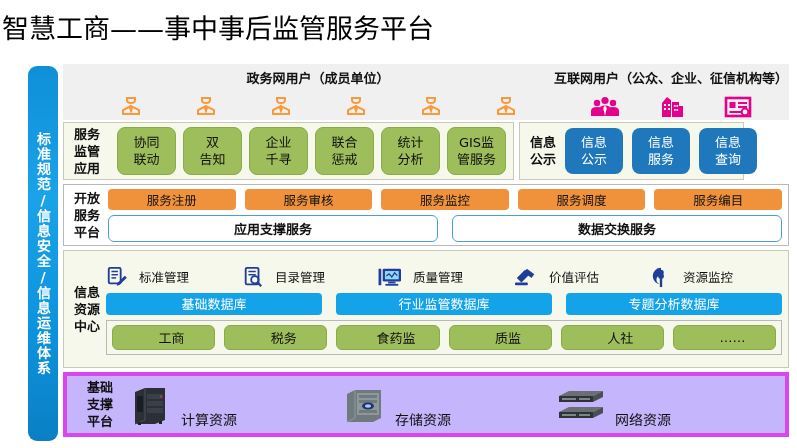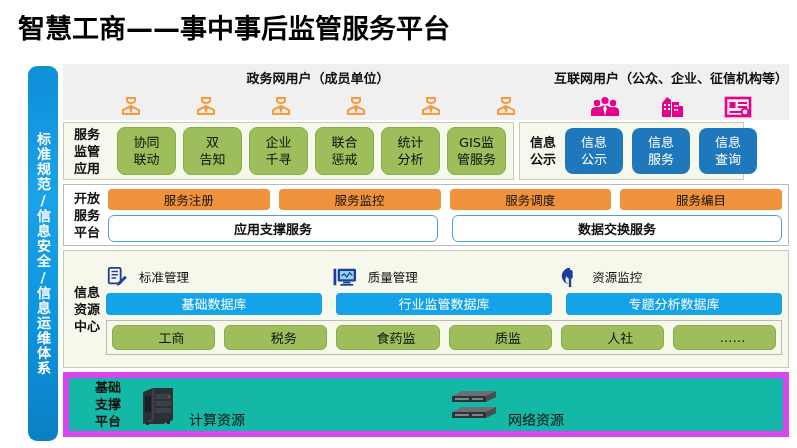--- a/index.html
+++ b/index.html
@@ -8,22 +8,22 @@
     width:797px;height:448px;
     background:#ffffff;
     font-family:"DejaVu Sans","Liberation Sans",sans-serif;
     overflow:hidden;
     position:relative;
   }
   .page{position:relative;width:797px;height:448px;}
 
   
   .title{
-    position:absolute;left:18px;top:12px;
-    font-size:27px;font-weight:bold;color:#000;
+    position:absolute;left:2px;top:12px;
+    font-size:27px;font-weight:normal;color:#000;
     letter-spacing:0px;white-space:nowrap;
     line-height:34px;
   }
 
   
   .sidebar{
     position:absolute;left:28px;top:66px;width:30px;height:375px;
     border-radius:9px;
     background:linear-gradient(180deg,#0f8fd8 0%,#1aa3e8 35%,#0c93dd 70%,#0b7fc4 100%);
     color:#ffffff;
@@ -120,21 +120,21 @@
     padding:4px 5px;display:flex;gap:9px;
   }
   .dept-green{
     flex:1;height:23px;border-radius:6px;background:#9dbe5a;border:1px solid #8aab47;
     color:#111;font-size:13px;
     display:flex;align-items:center;justify-content:center;white-space:nowrap;padding-left:16px;
   }
 
   
   .row-infra{left:0;top:308px;width:726px;height:65px;
-    background:#14b8a6;border:6px solid #d946ef;display:flex;align-items:center;padding:3px 22px;}
+    background:#c4b5fd;border:4px solid #d946ef;display:flex;align-items:center;padding:3px 16px;}
   .infra-body{flex:1;display:flex;align-items:center;gap:0px;margin-left:10px;}
   .infra-item{flex:1;display:flex;align-items:center;gap:8px;}
   .infra-item .lbl{font-size:14px;color:#111;white-space:nowrap;margin-top:28px;}
 
   svg{display:block;}
 </style>
 </head>
 <body>
 
 <div class="page">
@@ -286,20 +286,21 @@
           <span>查询</span>
         </div>
       </div>
     </div>
 
     <div class="layer row-open">
       <div class="layer-label">开放服务平台</div>
       <div class="open-body">
         <div class="open-top">
           <div class="btn-orange">服务注册</div>
+          <div class="btn-orange">服务审核</div>
           <div class="btn-orange">服务监控</div>
           <div class="btn-orange">服务调度</div>
           <div class="btn-orange">服务编目</div>
         </div>
         <div class="open-bottom">
           <div class="box-white">应用支撑服务</div>
           <div class="box-white">数据交换服务</div>
         </div>
       </div>
     </div>
@@ -313,36 +314,58 @@
             <span>
               <svg width="22" height="22" viewBox="0 0 24 24">
                   <rect x="3" y="2" width="13" height="17" rx="1.5" fill="none" stroke="#1F3D99" stroke-width="2"></rect>
                   <line x1="6" y1="6" x2="13" y2="6" stroke="#1F3D99" stroke-width="1.6"></line>
                   <line x1="6" y1="9.5" x2="13" y2="9.5" stroke="#1F3D99" stroke-width="1.6"></line>
                   <line x1="6" y1="13" x2="11" y2="13" stroke="#1F3D99" stroke-width="1.6"></line>
                   <path d="M20.5 10.5 l2.2 2.2 -8 8 -3 .8 .8-3z" fill="#1F3D99"></path>
                 </svg>
             </span>
             <span class="lbl">标准管理</span>
+          </div>
+          <div class="res-icon-item">
+            <span>
+              <svg width="22" height="22" viewBox="0 0 24 24">
+                  <rect x="4" y="2" width="14" height="18" rx="1.5" fill="none" stroke="#1F3D99" stroke-width="2"></rect>
+                  <line x1="7" y1="6" x2="15" y2="6" stroke="#1F3D99" stroke-width="1.6"></line>
+                  <line x1="7" y1="9.5" x2="15" y2="9.5" stroke="#1F3D99" stroke-width="1.6"></line>
+                  <circle cx="14" cy="15" r="4" fill="none" stroke="#1F3D99" stroke-width="2"></circle>
+                  <line x1="17" y1="18" x2="21" y2="22" stroke="#1F3D99" stroke-width="2.4"></line>
+                </svg>
+            </span>
+            <span class="lbl">目录管理</span>
           </div>
           <div class="res-icon-item">
             <span>
               <svg width="24" height="22" viewBox="0 0 26 24">
                   <rect x="5" y="3" width="20" height="14" rx="1.5" fill="#1F3D99"></rect>
                   <rect x="7.5" y="5.5" width="15" height="9" fill="#8ED8F8"></rect>
                   <polyline points="9,11 12,8.5 15,12 18,7.5 21,10.5" fill="none" stroke="#1F3D99" stroke-width="1.4"></polyline>
                   <rect x="11" y="17" width="8" height="2" fill="#1F3D99"></rect>
                   <rect x="8" y="19.5" width="14" height="2" fill="#1F3D99"></rect>
                   <rect x="0.5" y="3" width="3" height="18" fill="#1F3D99"></rect>
                 </svg>
             </span>
             <span class="lbl">质量管理</span>
           </div>
           <div class="res-icon-item">
             <span>
+              <svg width="24" height="22" viewBox="0 0 26 24">
+                  <path d="M3 13 L12 4 l5 5 -9 9 z" fill="#1F3D99"></path>
+                  <path d="M14 3 l8 6 -3 4 -8 -6 z" fill="#1F3D99"></path>
+                  <rect x="1" y="18" width="14" height="3" rx="1" fill="#1F3D99"></rect>
+                </svg>
+            </span>
+            <span class="lbl">价值评估</span>
+          </div>
+          <div class="res-icon-item">
+            <span>
               <svg width="22" height="22" viewBox="0 0 24 24">
                   <path d="M12 2 a9 9 0 1 0 0 18 a5 5 0 0 1 0 -10 a3 3 0 0 0 0 -6 z" fill="#1F3D99"></path>
                   <circle cx="12" cy="11" r="3.2" fill="#1F3D99"></circle>
                   <line x1="12" y1="14" x2="12" y2="23" stroke="#1F3D99" stroke-width="2.6"></line>
                 </svg>
             </span>
             <span class="lbl">资源监控</span>
           </div>
         </div>
 
@@ -375,20 +398,35 @@
                 <rect x="10" y="14" width="6" height="16" fill="#1a1d22"></rect>
                 <rect x="20" y="12" width="16" height="5" fill="#3a4049"></rect>
                 <rect x="20" y="19" width="16" height="5" fill="#3a4049"></rect>
                 <rect x="20" y="26" width="16" height="5" fill="#3a4049"></rect>
                 <circle cx="34" cy="14.5" r="1" fill="#d23b3b"></circle>
                 <rect x="11" y="40" width="3" height="3" fill="#222"></rect>
                 <rect x="32" y="39" width="3" height="3" fill="#222"></rect>
               </svg>
           </span>
           <span class="lbl">计算资源</span>
+        </div>
+        <div class="infra-item">
+          <span>
+            <svg width="46" height="46" viewBox="0 0 46 46">
+                <path d="M6 12 l8 -4 h26 v28 l-8 4 H6 z" fill="#6e7a7e"></path>
+                <path d="M14 8 v28 l-8 4" fill="none" stroke="#8e9a9e" stroke-width="1"></path>
+                <rect x="16" y="11" width="22" height="22" fill="#8c989c"></rect>
+                <rect x="18" y="13" width="18" height="3" fill="#6e7a7e"></rect>
+                <rect x="18" y="18" width="18" height="3" fill="#6e7a7e"></rect>
+                <rect x="18" y="28" width="18" height="3" fill="#6e7a7e"></rect>
+                <ellipse cx="27" cy="24" rx="6" ry="3.5" fill="#24306b"></ellipse>
+                <ellipse cx="27" cy="24" rx="3" ry="1.7" fill="#9fd0ef"></ellipse>
+              </svg>
+          </span>
+          <span class="lbl">存储资源</span>
         </div>
         <div class="infra-item">
           <span>
             <svg width="52" height="46" viewBox="0 0 52 46">
                 <path d="M4 14 l10 -5 h34 l-10 5 z" fill="#6a6f74"></path>
                 <path d="M4 14 h34 v6 H4 z" fill="#2f3337"></path>
                 <path d="M38 14 l10 -5 v6 l-10 5 z" fill="#4a4f54"></path>
                 <rect x="7" y="16" width="14" height="2" fill="#7d858c"></rect>
                 <rect x="24" y="16" width="11" height="2" fill="#7d858c"></rect>
                 <path d="M4 30 l10 -5 h34 l-10 5 z" fill="#6a6f74"></path>

